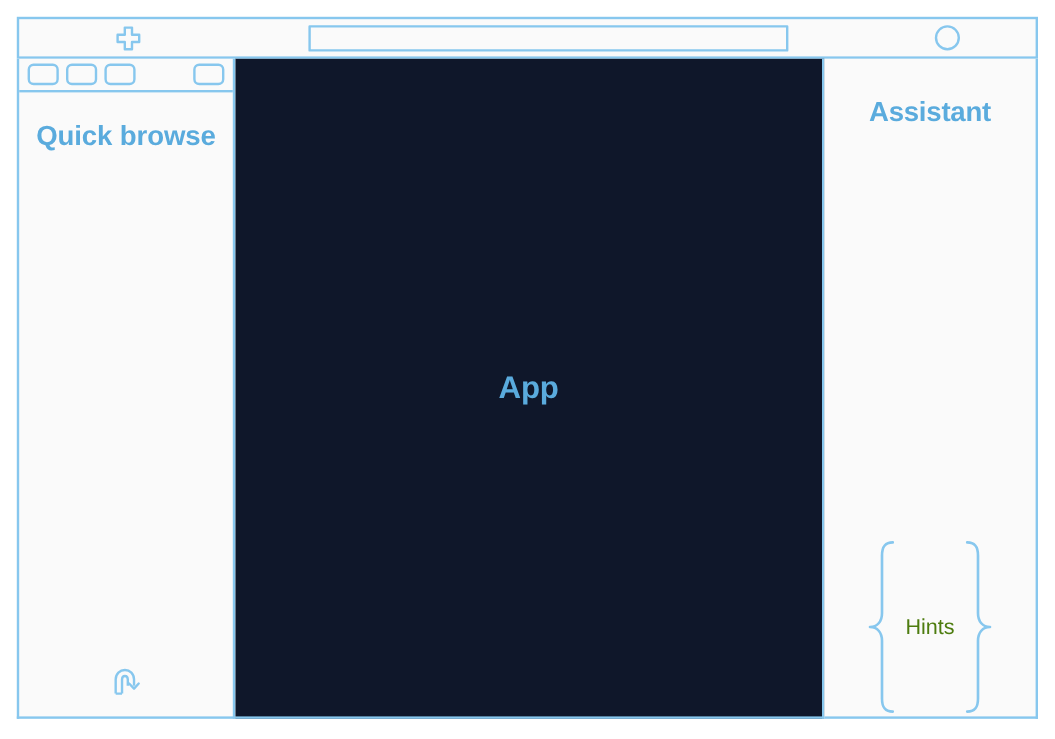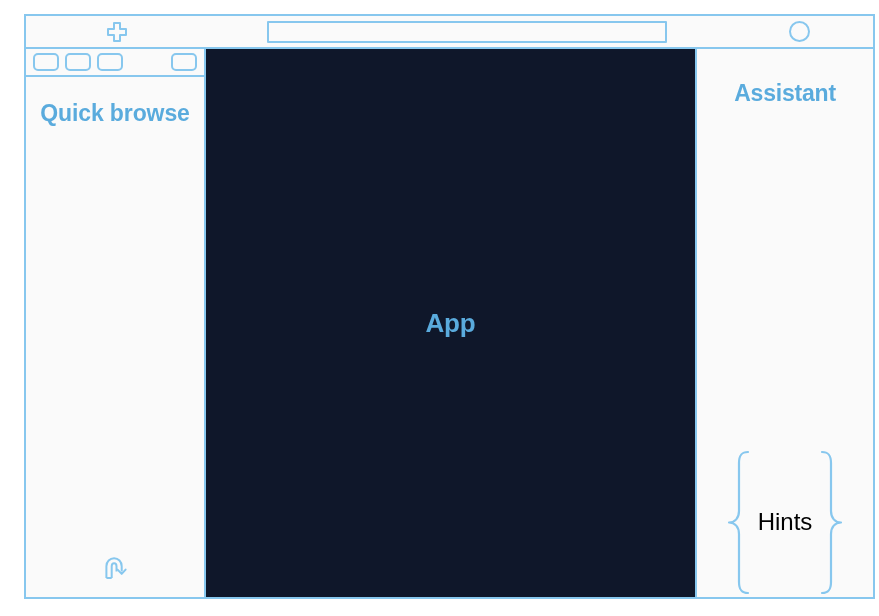--- a/index.html
+++ b/index.html
@@ -10,21 +10,21 @@
   body {
     width: 879px;
     height: 616px;
     font-family: "Liberation Sans", sans-serif;
     overflow: hidden;
   }
 
   
   #wireframe {
     position: absolute;
-    left: 24px;
+    left: 14px;
     top: 14px;
     width: 712px;
     height: 585px;
     box-sizing: border-box;
   }
 
   
   .topbar {
     position: absolute;
     left: 0;
@@ -198,22 +198,22 @@
     width: 100%;
     height: 150px;
   }
   .brace {
     display: block;
     width: 26px;
     height: 145px;
     flex: 0 0 auto;
   }
   .hints-label {
-    font-size: 24px;
-    color: #000000;
+    font-size: 18px;
+    color: #4d7c0f;
     padding: 0 6px;
     white-space: nowrap;
   }
 </style>
 </head>
 <body>
 
 <div id="wireframe">
 
   <div class="topbar">

